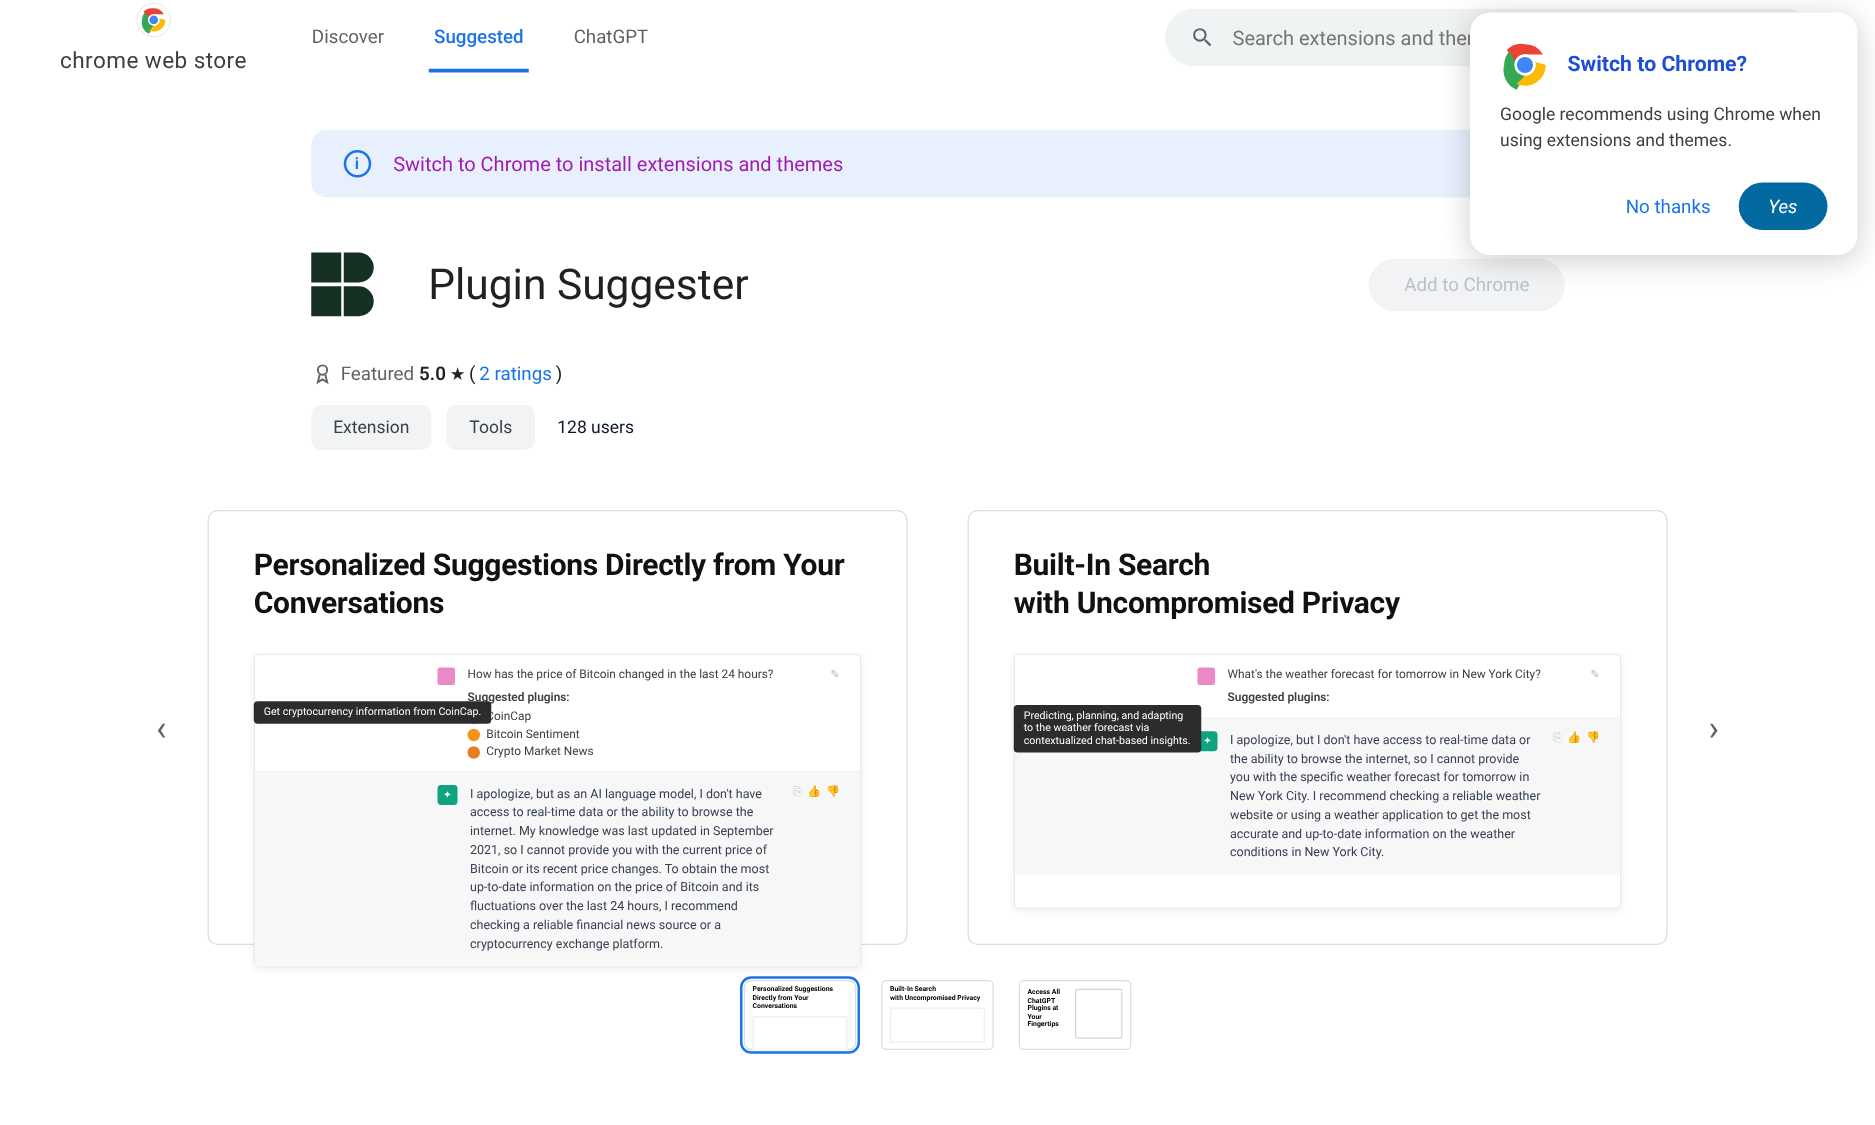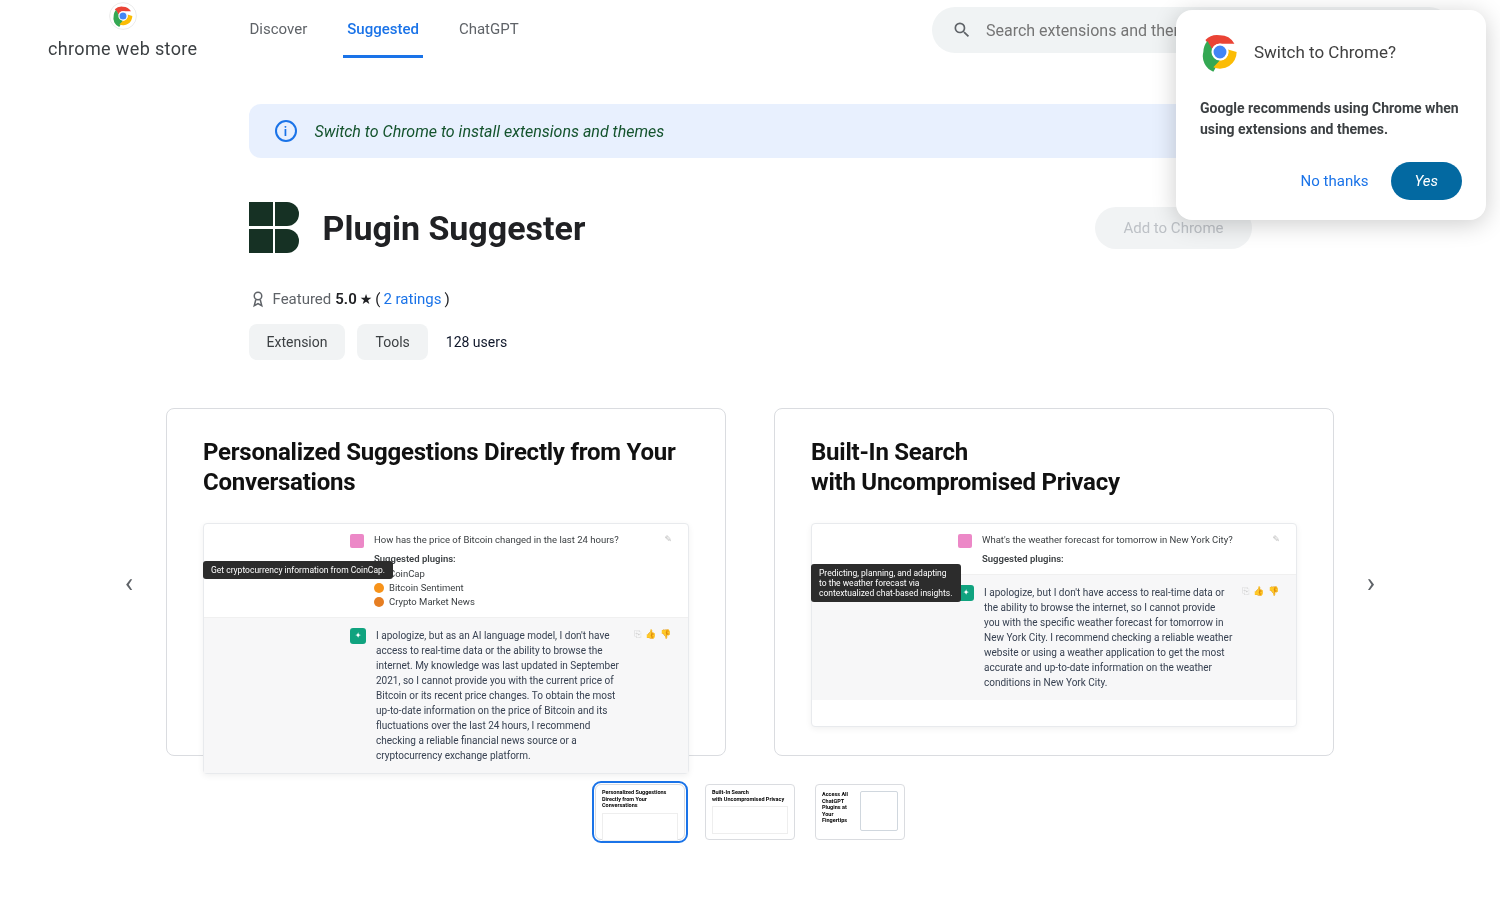--- a/index.html
+++ b/index.html
@@ -12,28 +12,28 @@
     .store-name { font-size: 18px; color: #3c4043; letter-spacing: .02em; }
     .nav { display: flex; gap: 32px; margin-left: 48px; }
     .nav-item { font-size: 15px; color: #5f6368; padding: 18px 4px 17px; cursor: pointer; }
     .nav-item.active { color: #1a73e8; border-bottom: 3px solid #1a73e8; font-weight: 500; }
     .search-wrap { margin-left: auto; display: flex; align-items: center; background: #f0f3f4; border-radius: 26px; height: 46px; padding: 0 20px; width: 520px; gap: 14px; }
     .search-input { border: none; background: transparent; font-size: 16px; flex: 1; outline: none; color: #5f6368; }
 
     
     .banner { margin: 44px auto 0; width: 1003px; background: #e8f0fe; border-radius: 12px; display: flex; align-items: center; gap: 18px; padding: 16px 26px; }
     .info-ico { width: 22px; height: 22px; border: 2px solid #1a73e8; border-radius: 50%; display: flex; align-items: center; justify-content: center; color: #1a73e8; font-size: 13px; font-weight: 600; }
-    .banner-text { font-size: 16px; color: #14532d; font-style: italic; }
+    .banner-text { font-size: 16px; color: #a21caf; }
 
     
     .title-row { display: flex; align-items: center; margin: 44px auto 0; width: 1003px; gap: 22px; }
     .ext-logo { width: 52px; height: 52px; display: flex; flex-wrap: wrap; gap: 2px; }
     .ext-logo div { width: 24px; height: 24px; background: #163124; }
     .ext-logo div:nth-child(2), .ext-logo div:nth-child(4) { border-radius: 0 24px 24px 0; }
-    .ext-title { font-size: 34px; font-weight: 700; color: #202124; }
+    .ext-title { font-size: 34px; font-weight: 400; color: #202124; margin-left: 20px; }
     .add-btn { margin-left: auto; background: #f1f3f4; color: #bdc1c6; font-size: 15px; padding: 12px 28px; border-radius: 24px; border: none; }
 
     
     .meta { width: 1003px; margin: 36px auto 0; display: flex; align-items: center; gap: 4px; font-size: 15px; }
     .featured { display: flex; align-items: center; gap: 6px; color: #5f6368; }
     .ribbon-ico { width: 18px; height: 18px; }
     .rating { display: flex; align-items: center; gap: 3px; color: #202124; }
     .rating .num { font-weight: 600; }
     .star { color: #202124; font-size: 14px; }
     .rating .count { color: #1a73e8; }
@@ -74,22 +74,22 @@
     .thumb .th-title { font-weight: 700; font-size: 5.5px; line-height: 1.2; }
     .thumb .th-body { margin-top: 4px; border: 1px solid #eee; height: 28px; background: #fff; }
     .thumb3 { display: flex; gap: 4px; padding: 6px; }
     .thumb3 .th-col1 { width: 45%; font-size: 4px; }
     .thumb3 .th-col2 { flex: 1; border: 1px solid #d0d7de; border-radius: 2px; background: #fff; height: 40px; }
 
     
     .dialog { position: absolute; top: 10px; right: 14px; width: 310px; background: #fff; border-radius: 16px; box-shadow: 0 4px 24px rgba(0,0,0,0.2); padding: 22px 24px 20px; }
     .dlg-head { display: flex; align-items: center; gap: 14px; }
     .chrome-ico { width: 40px; height: 40px; }
-    .dlg-title { font-size: 17px; font-weight: 400; color: #404040; }
-    .dlg-body { margin-top: 26px; font-size: 14px; color: #3c4043; line-height: 1.5; font-weight: bold; }
+    .dlg-title { font-size: 17px; font-weight: 700; color: #1d4ed8; }
+    .dlg-body { margin-top: 10px; font-size: 14px; color: #3c4043; line-height: 1.5; }
     .dlg-actions { margin-top: 22px; display: flex; justify-content: flex-end; align-items: center; gap: 22px; }
     .no-btn { color: #1a73e8; font-size: 15px; background: none; border: none; cursor: pointer; }
     .yes-btn { background: #0369a1; color: #fff; font-size: 15px; padding: 10px 24px; border-radius: 22px; border: none; cursor: pointer; font-style: italic; }
   </style>
 </head>
 <body>
 
 <div class="header">
   <div class="logo-wrap">
     <svg class="store-logo" viewBox="0 0 48 48">

